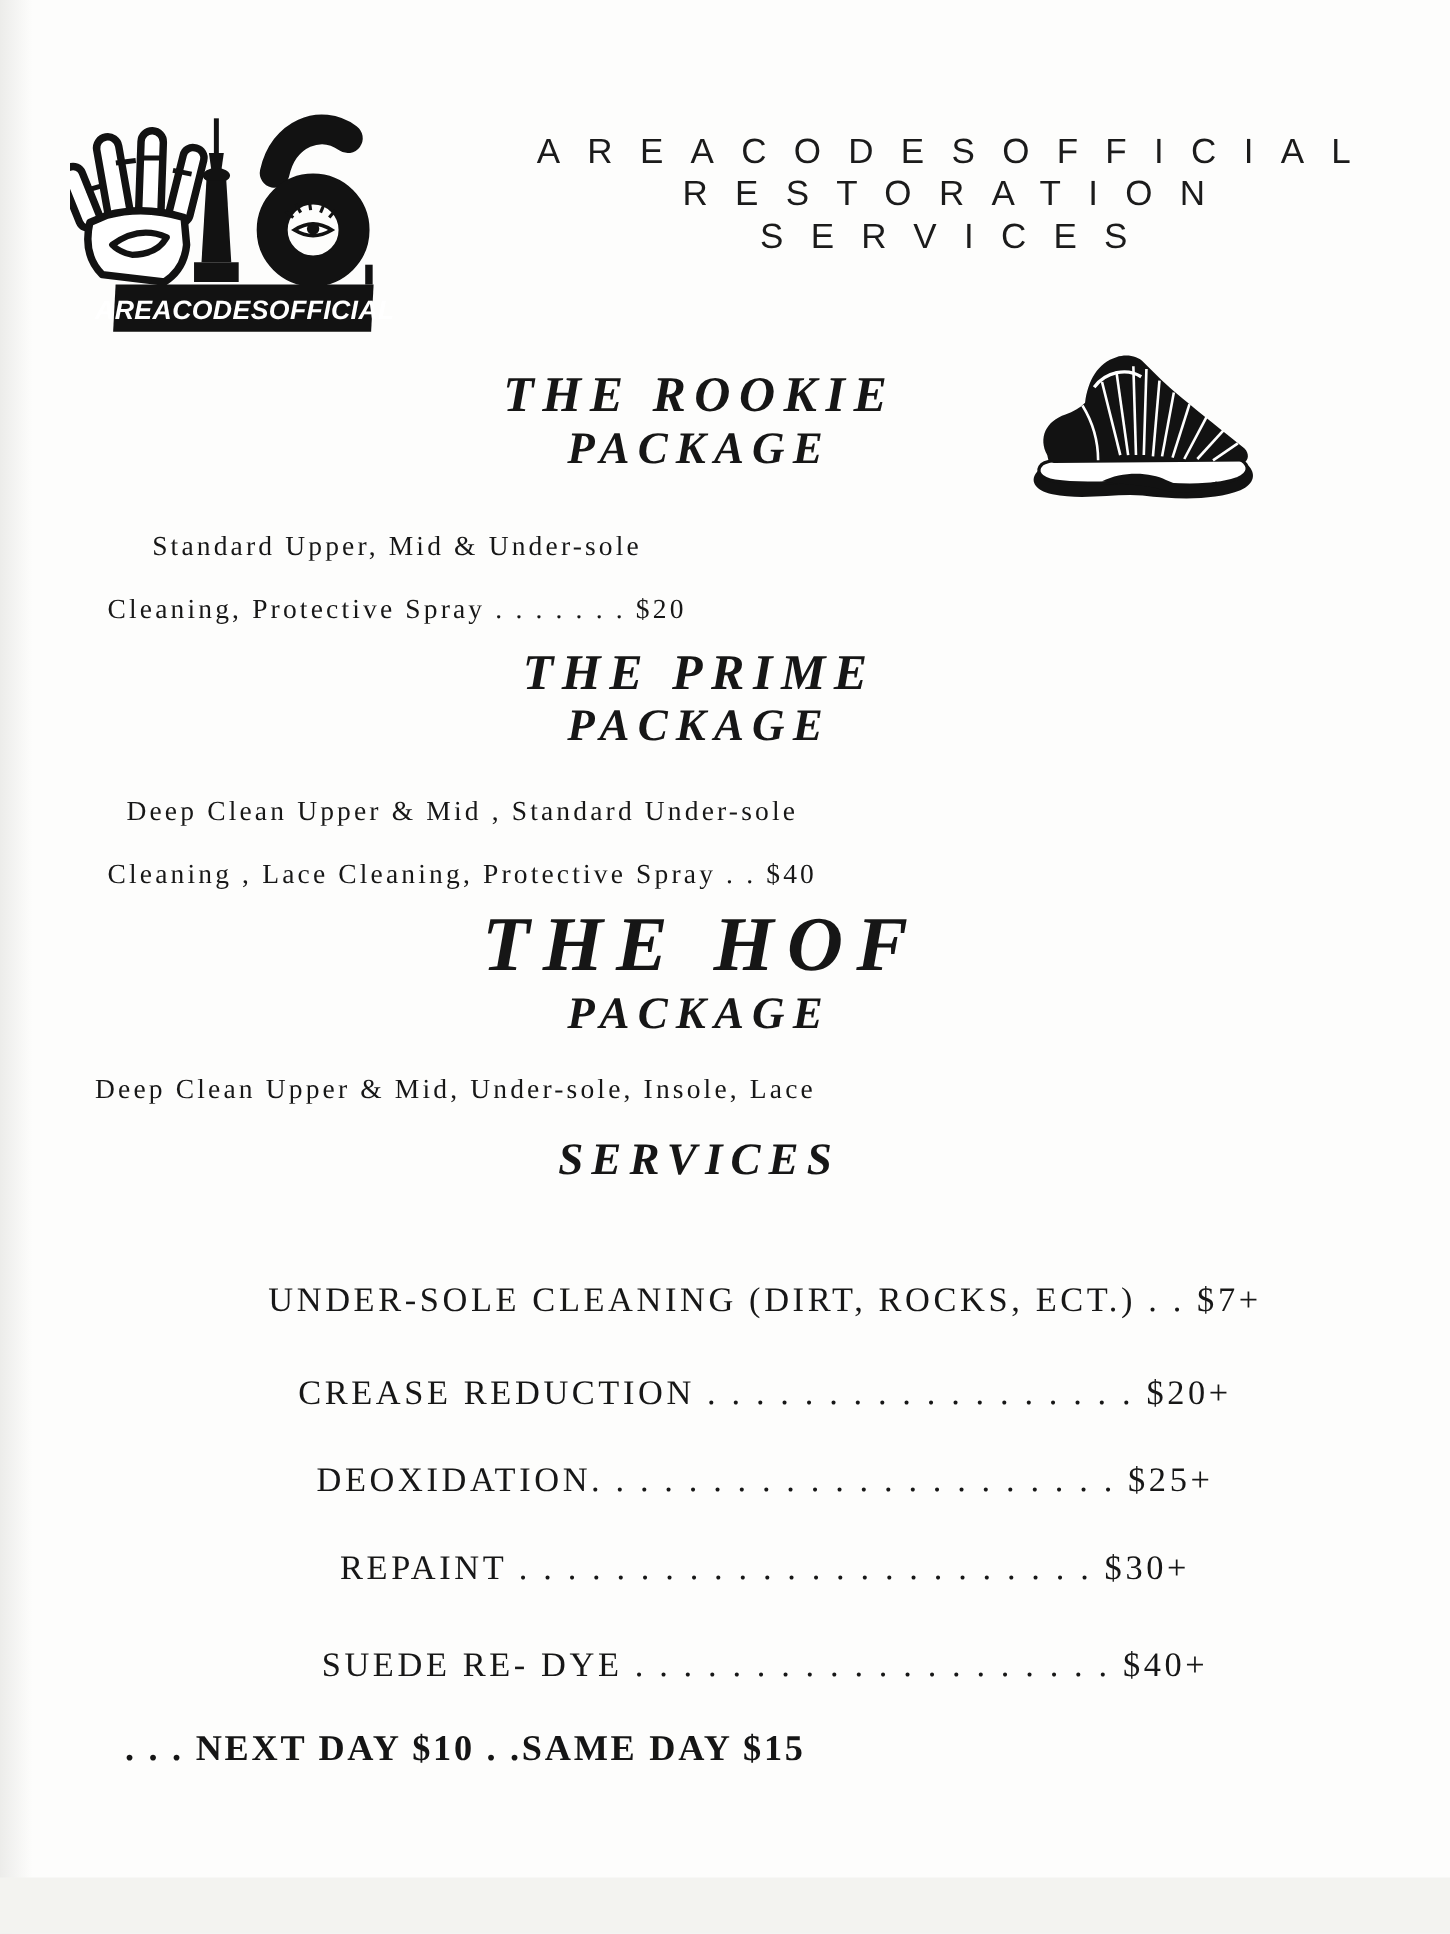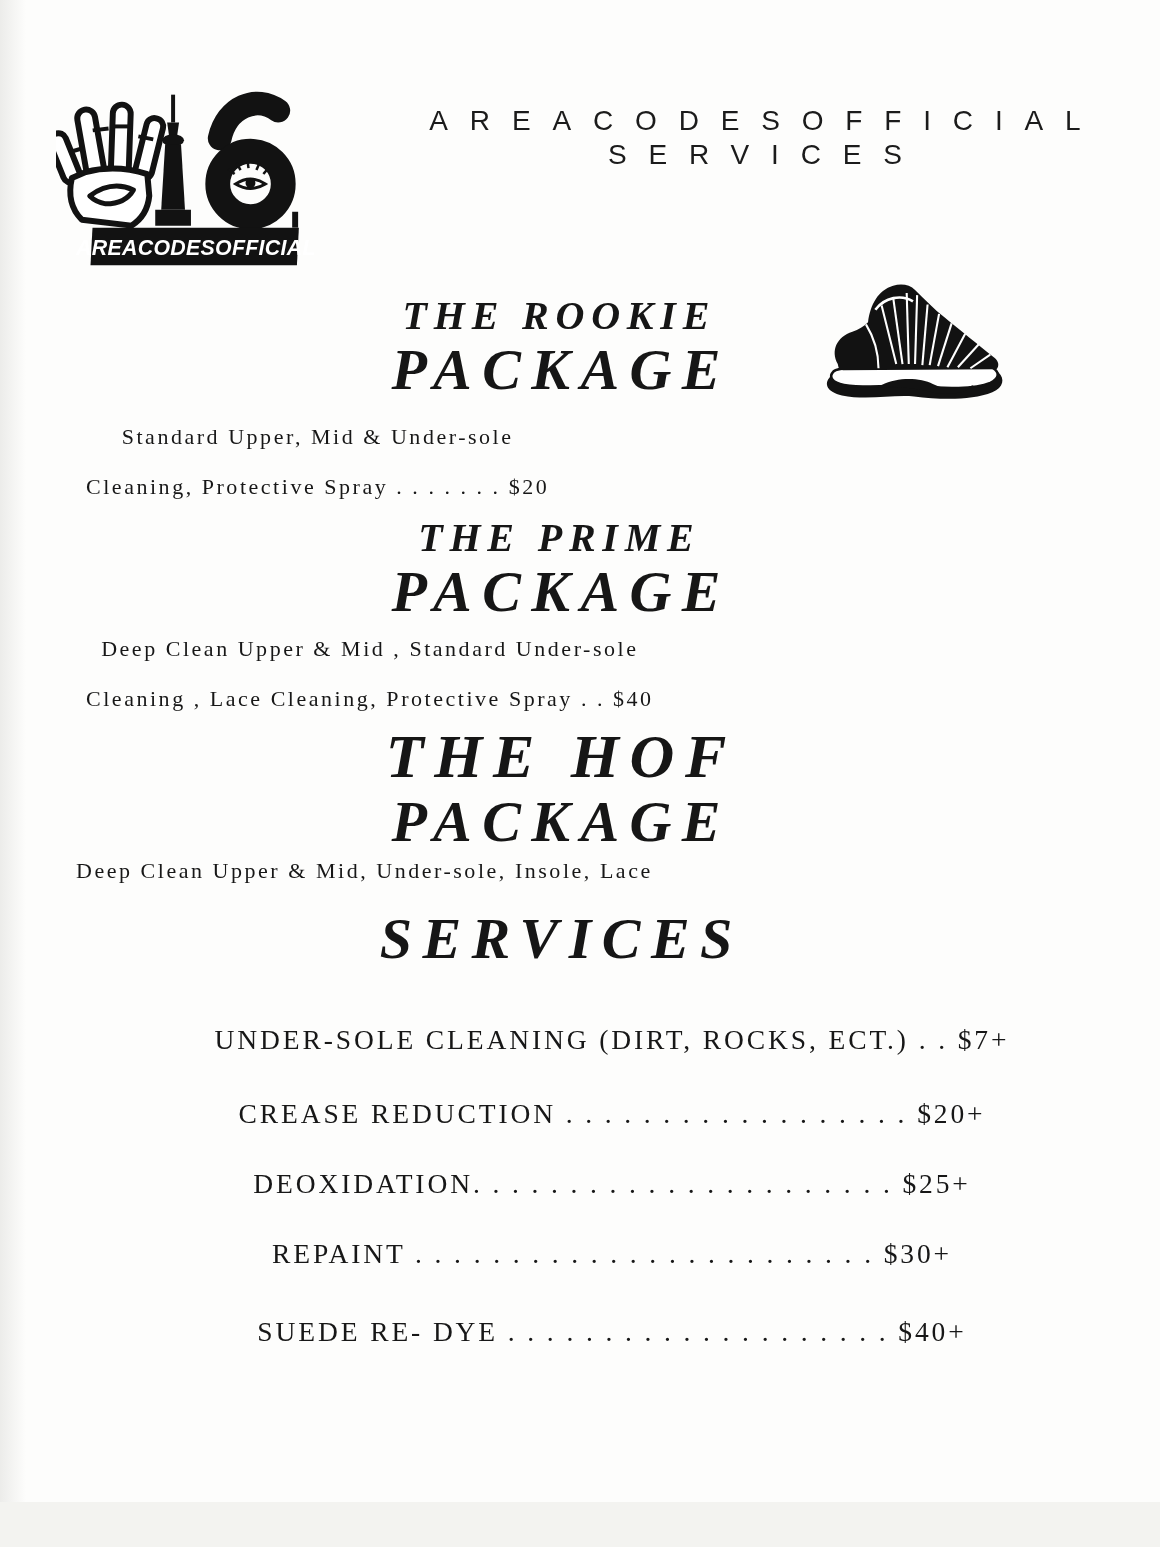--- a/index.html
+++ b/index.html
@@ -16,21 +16,21 @@
   .logo{position:absolute;left:56px;top:90px;width:258px;height:182px;}
   .hdr{
     position:absolute;left:370px;top:104px;width:770px;text-align:center;
     font-family:"Liberation Sans", sans-serif;font-size:28px;line-height:34px;
     letter-spacing:0.78em;text-indent:0.78em;color:#1b1b1b;font-weight:500;
   }
 
   
   .title{position:absolute;left:0;width:1112px;text-align:center;font-weight:600;color:#161616;font-style:italic;}
   .title .t1{font-size:40px;line-height:1.12;letter-spacing:0.17em;text-indent:0.17em;}
-  .title .t2{font-size:58px;line-height:1.08;letter-spacing:0.18em;text-indent:0.18em;}
+  .title .t2{font-size:36px;line-height:1.08;letter-spacing:0.18em;text-indent:0.18em;}
   .title.big .t1{font-size:62px;}
 
   
   .desc{position:absolute;font-size:22px;line-height:50px;letter-spacing:0.115em;
         white-space:nowrap;color:#171717;text-align:center;}
 
   
   .svc{position:absolute;left:62px;width:1100px;text-align:center;font-size:27.5px;
        letter-spacing:0.105em;white-space:nowrap;color:#171717;}
 
@@ -88,20 +88,21 @@
     <rect x="238" y="122" width="6" height="16" fill="#121212"></rect>
 
     <g transform="skewX(-3)">
       <rect x="44" y="138" width="208" height="38" fill="#121212"></rect>
     </g>
     <text x="141" y="166" text-anchor="middle" font-style="italic" font-weight="bold" font-size="21.5" fill="#ffffff" font-family="Liberation Sans, sans-serif" letter-spacing="0.3">AREACODESOFFICIAL</text>
   </svg>
 
   <div class="hdr">
     <div>AREACODESOFFICIAL</div>
+    <div>RESTORATION</div>
     <div>SERVICES</div>
   </div>
 
   <svg class="sneaker" viewBox="0 0 360 240">
     <path fill="#121212" d="M20,192 C6,206 14,222 42,228 C90,238 140,226 180,230 C230,236 290,238 330,222 C352,212 354,196 342,184 C330,174 306,172 290,176 L60,180 C42,182 30,184 20,192 Z"></path>
     <path fill="#ffffff" stroke="#121212" stroke-width="5" d="M26,182 C16,192 22,204 46,208 C100,216 150,206 190,210 C240,216 296,216 326,204 C344,196 344,184 332,176 C320,168 300,168 286,172 L64,174 C48,176 34,176 26,182 Z"></path>
     <path fill="#121212" d="M118,208 C150,192 192,194 216,206 C242,218 270,218 294,208 C282,224 240,230 210,221 C180,212 148,214 118,208 Z"></path>
     <path fill="#121212" d="M34,168 C20,142 32,116 62,106 C74,102 84,96 92,88 C96,54 112,26 140,18 C156,13 172,16 182,26 C200,44 218,62 240,80 C268,103 304,132 334,156 C342,162 344,172 338,178 L44,180 C34,178 36,174 34,168 Z"></path>
     <path d="M88,92 C104,118 112,146 112,176" stroke="#ffffff" stroke-width="4" fill="none"></path>
     <path d="M106,64 C124,40 156,34 178,48" stroke="#ffffff" stroke-width="5" fill="none"></path>
@@ -149,16 +150,17 @@
     <div class="t2">SERVICES</div>
   </div>
 
   <div class="svc" style="top:1024px">UNDER-SOLE CLEANING (DIRT, ROCKS, ECT.) . . $7+</div>
   <div class="svc" style="top:1098px">CREASE REDUCTION . . . . . . . . . . . . . . . . . . $20+</div>
   <div class="svc" style="top:1168px">DEOXIDATION. . . . . . . . . . . . . . . . . . . . . . $25+</div>
   <div class="svc" style="top:1238px">REPAINT . . . . . . . . . . . . . . . . . . . . . . . . $30+</div>
   <div class="svc" style="top:1316px">SUEDE RE- DYE . . . . . . . . . . . . . . . . . . . . $40+</div>
 
   <div class="turn">
+    <div>. . . NEXT DAY $10 . .SAME DAY $15</div>
   </div>
 
   <div class="bottom-shade"></div>
 </div>
 
 </body></html>

